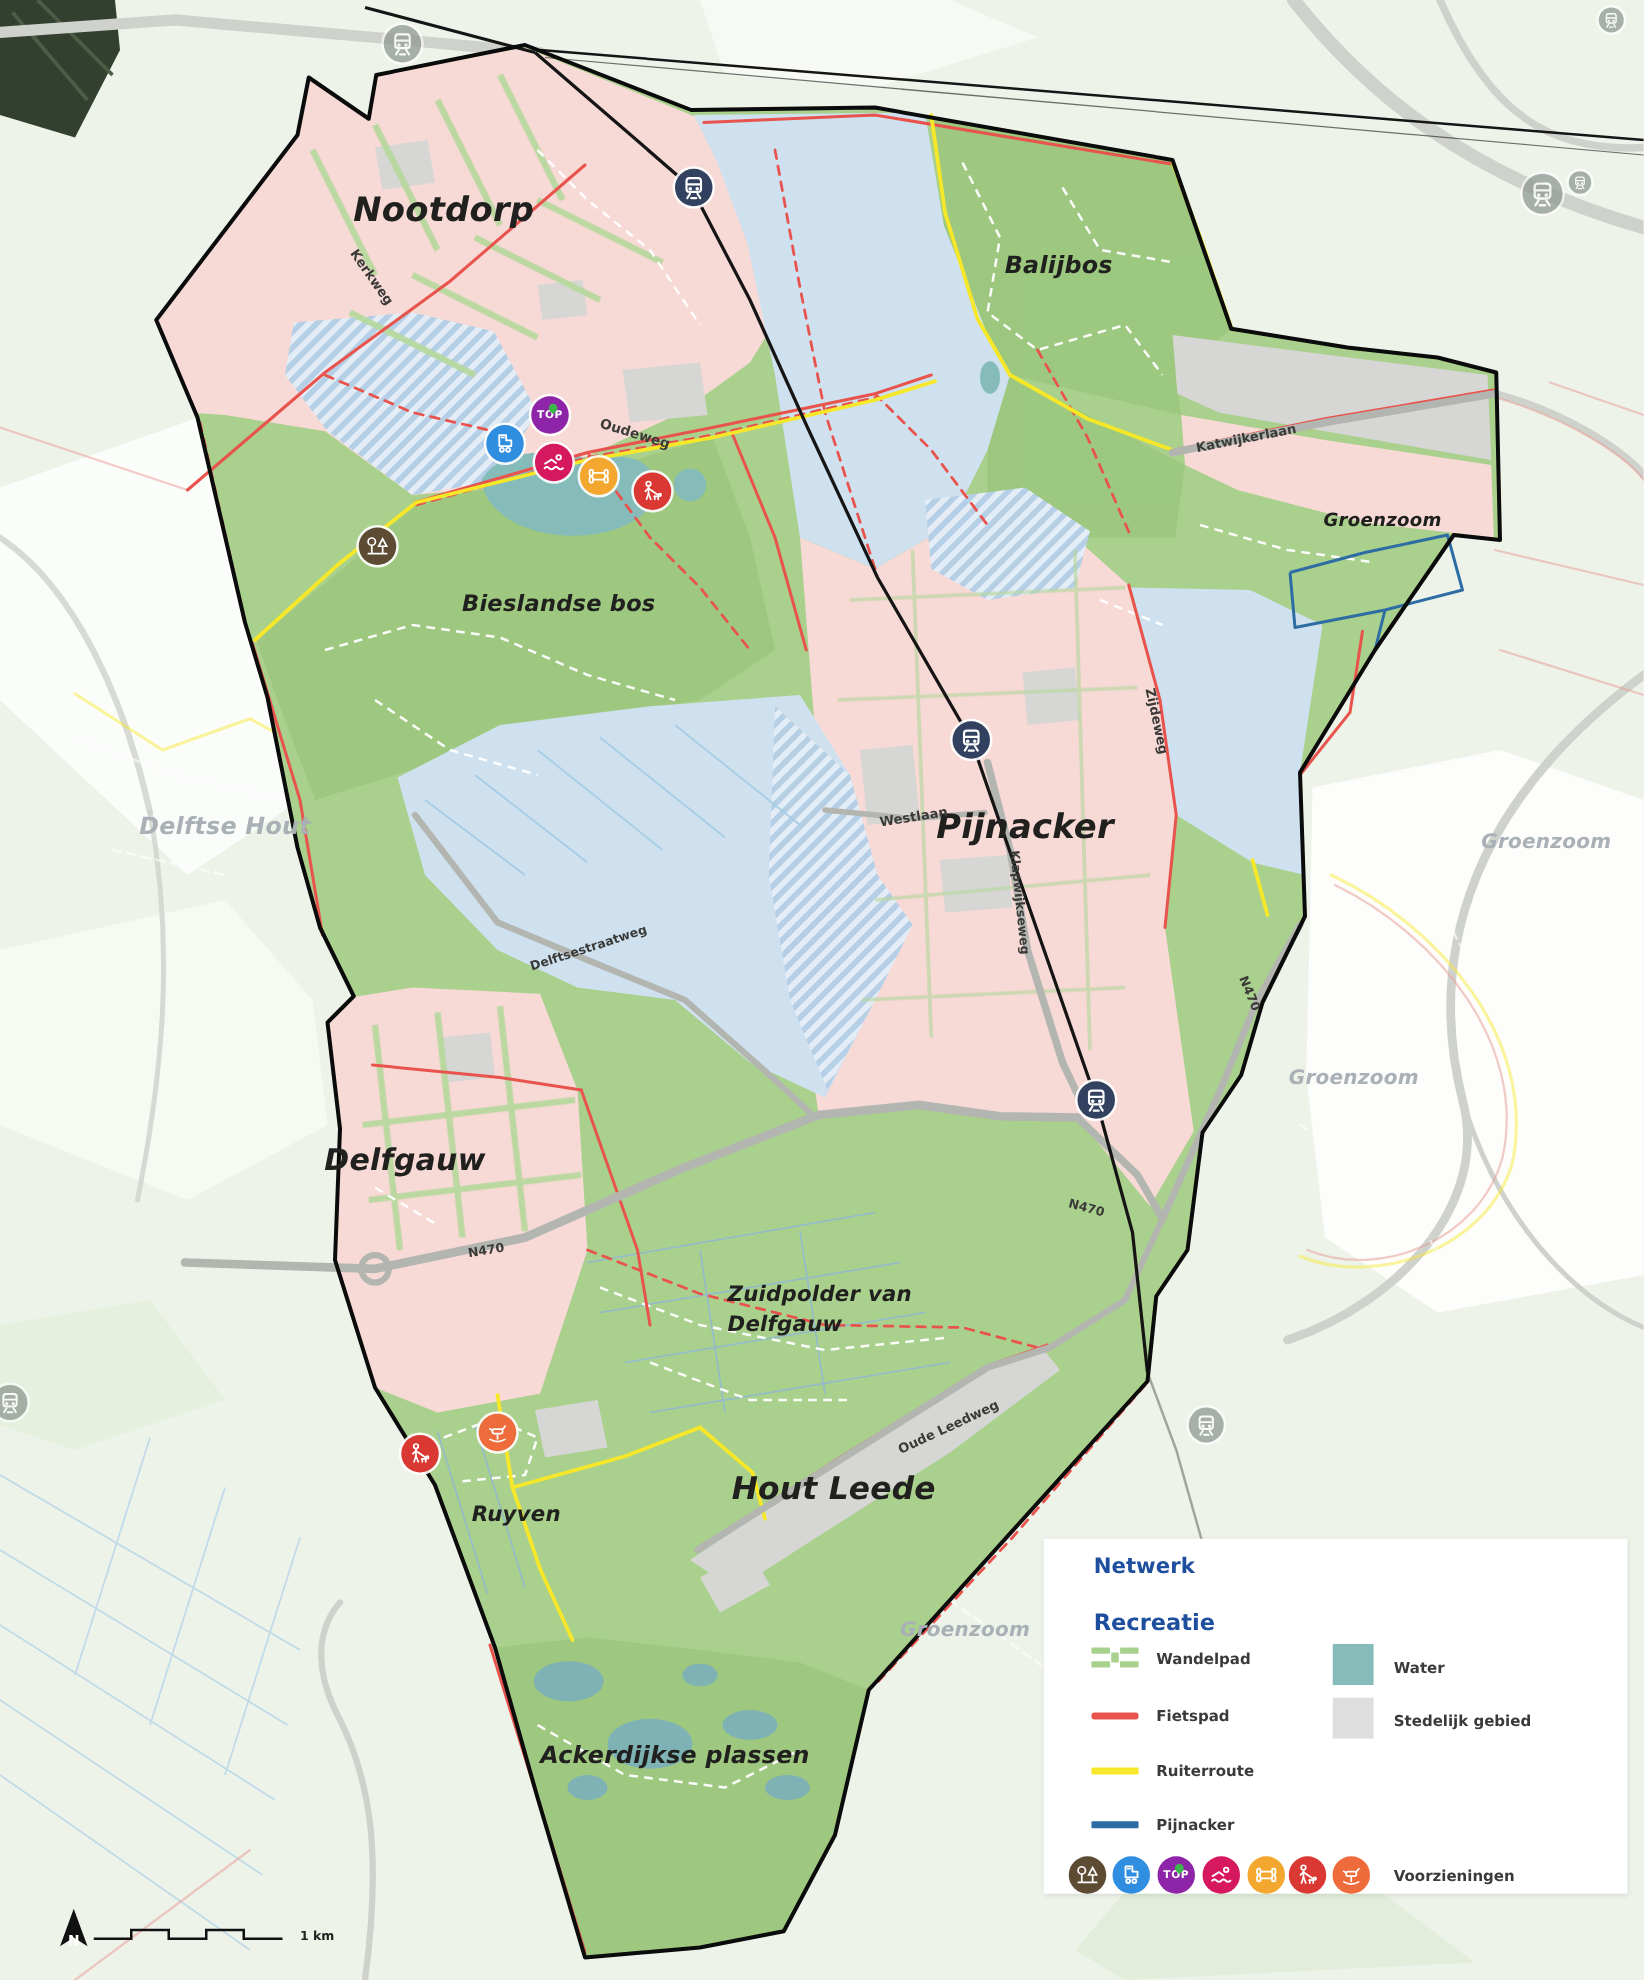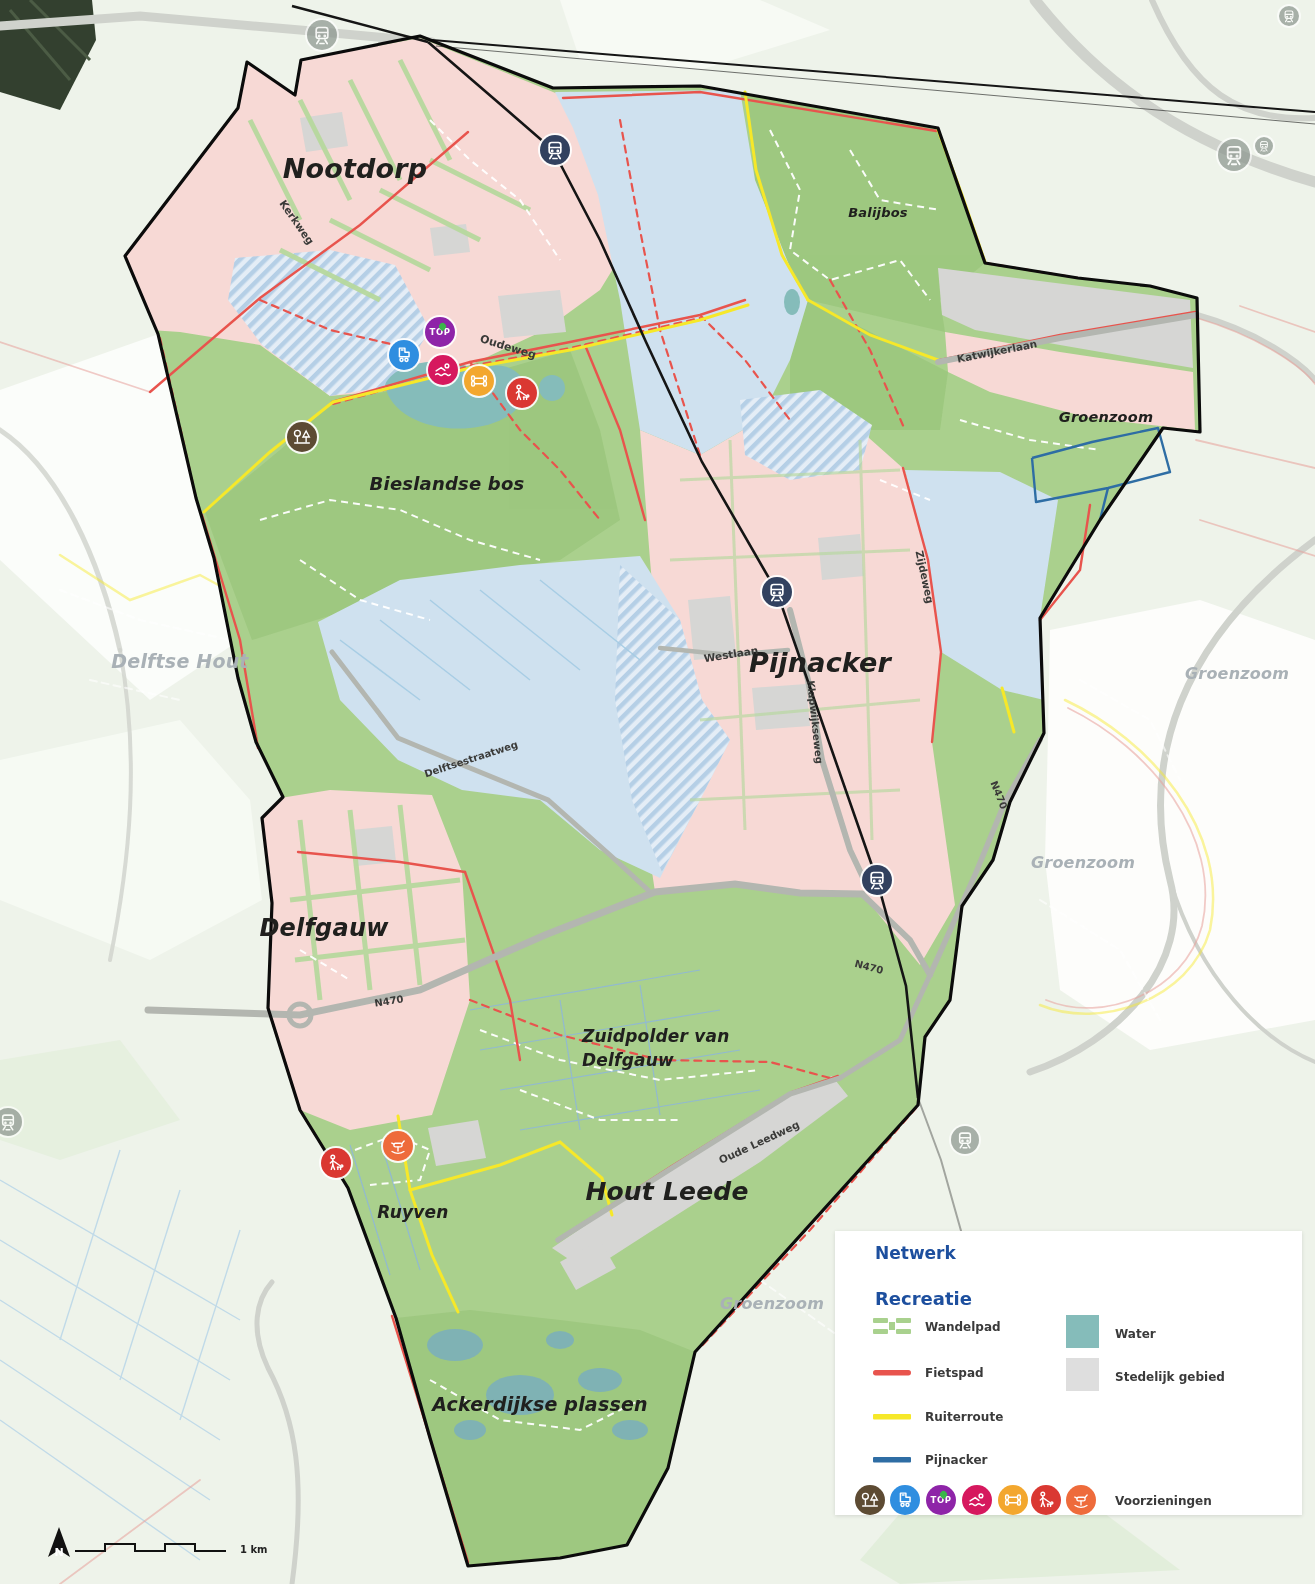--- a/index.html
+++ b/index.html
@@ -452,21 +452,21 @@
         <use href="#sym-dog"></use>
       </svg>
     </div>
 <div class="poi" style="left:383px;top:1131px;background:#ee6b3b;">
       <svg width="22" height="22">
         <use href="#sym-playground"></use>
       </svg>
     </div>
 
 <span class="plbl" style="left:327px;top:168px;font-size:27px;margin-left:28px;">Nootdorp</span>
-<span class="plbl" style="left:878px;top:212px;font-size:13px;font-style:italic;">Balijbos</span>
+<span class="plbl" style="left:847px;top:212px;font-size:19px;font-style:italic;">Balijbos</span>
 <span class="plbl" style="left:1106px;top:417px;font-size:14.5px;">Groenzoom</span>
 <span class="plbl" style="left:447px;top:483px;font-size:18px;">Bieslandse bos</span>
 <span class="plbl plbl--gray" style="left:180px;top:661px;font-size:19px;">Delftse Hout</span>
 <span class="plbl" style="left:820px;top:662px;font-size:27px;">Pijnacker</span>
 <span class="plbl plbl--gray" style="left:1237px;top:673px;font-size:16px;">Groenzoom</span>
 <span class="plbl plbl--gray" style="left:1083px;top:862px;font-size:16px;">Groenzoom</span>
 <span class="plbl" style="left:324px;top:928px;font-size:24px;">Delfgauw</span>
 <span class="plbl plbl--left" style="left:582px;top:1036px;font-size:17px;">Zuidpolder van</span>
 <span class="plbl plbl--left" style="left:582px;top:1060px;font-size:17px;">Delfgauw</span>
 <span class="plbl" style="left:413px;top:1212px;font-size:17px;">Ruyven</span>

